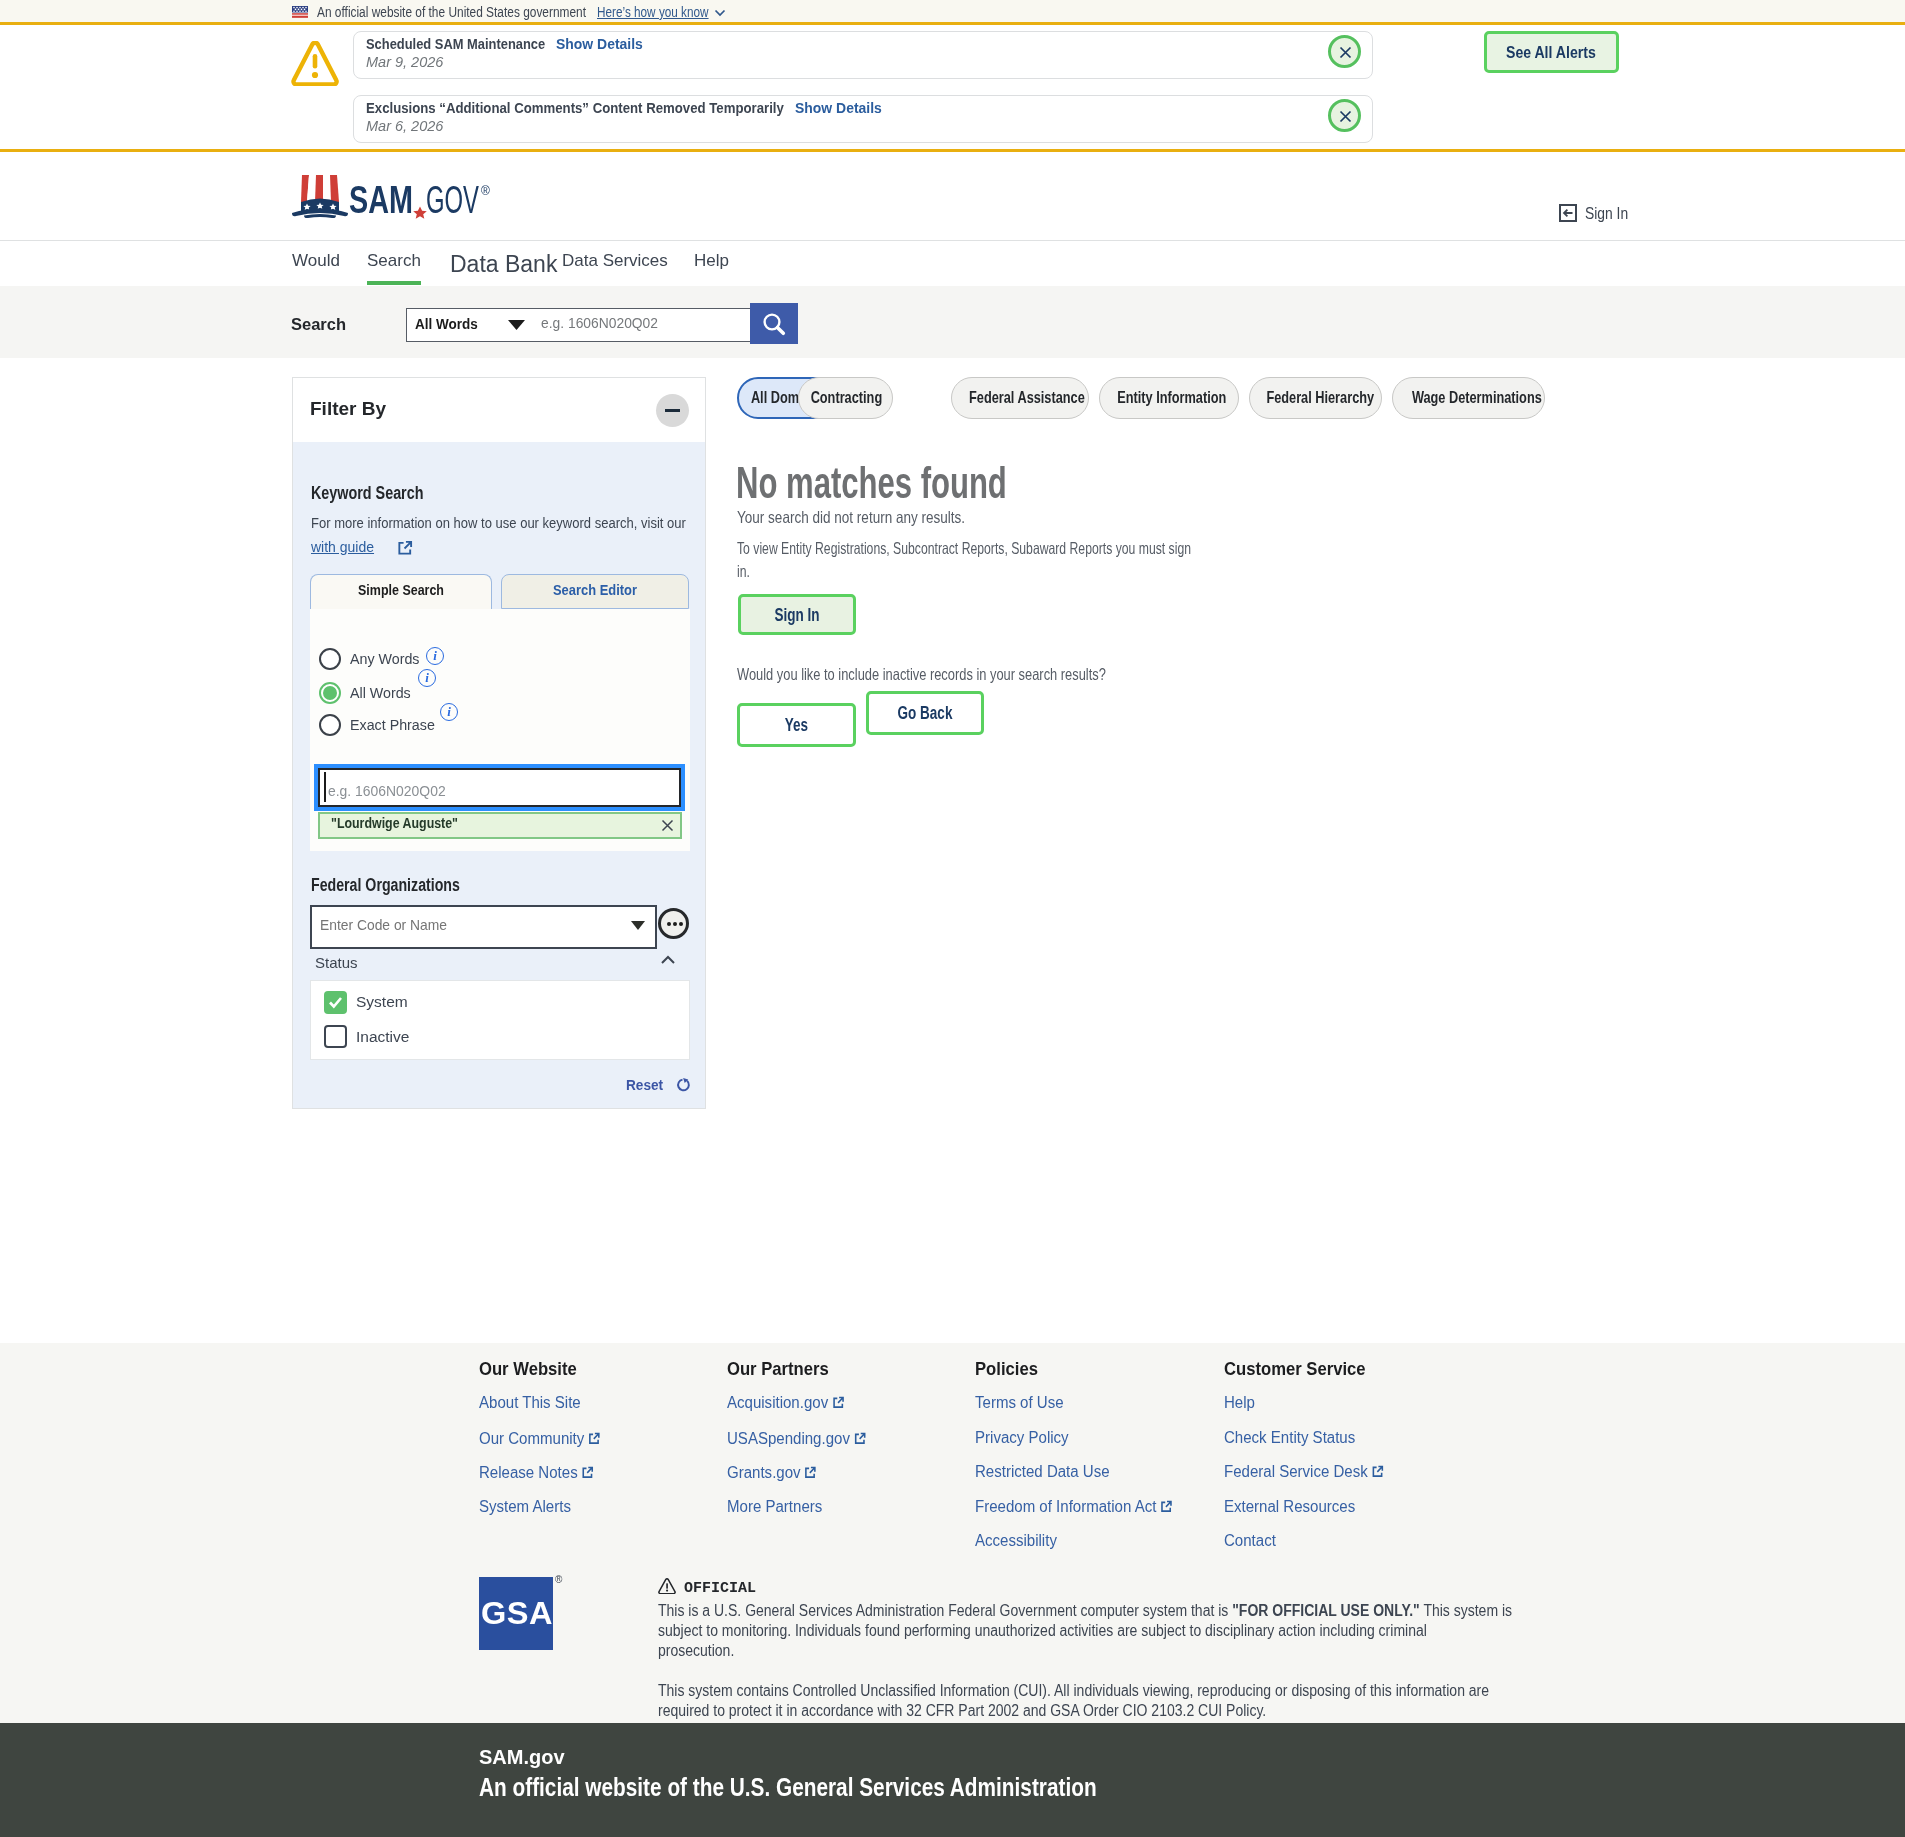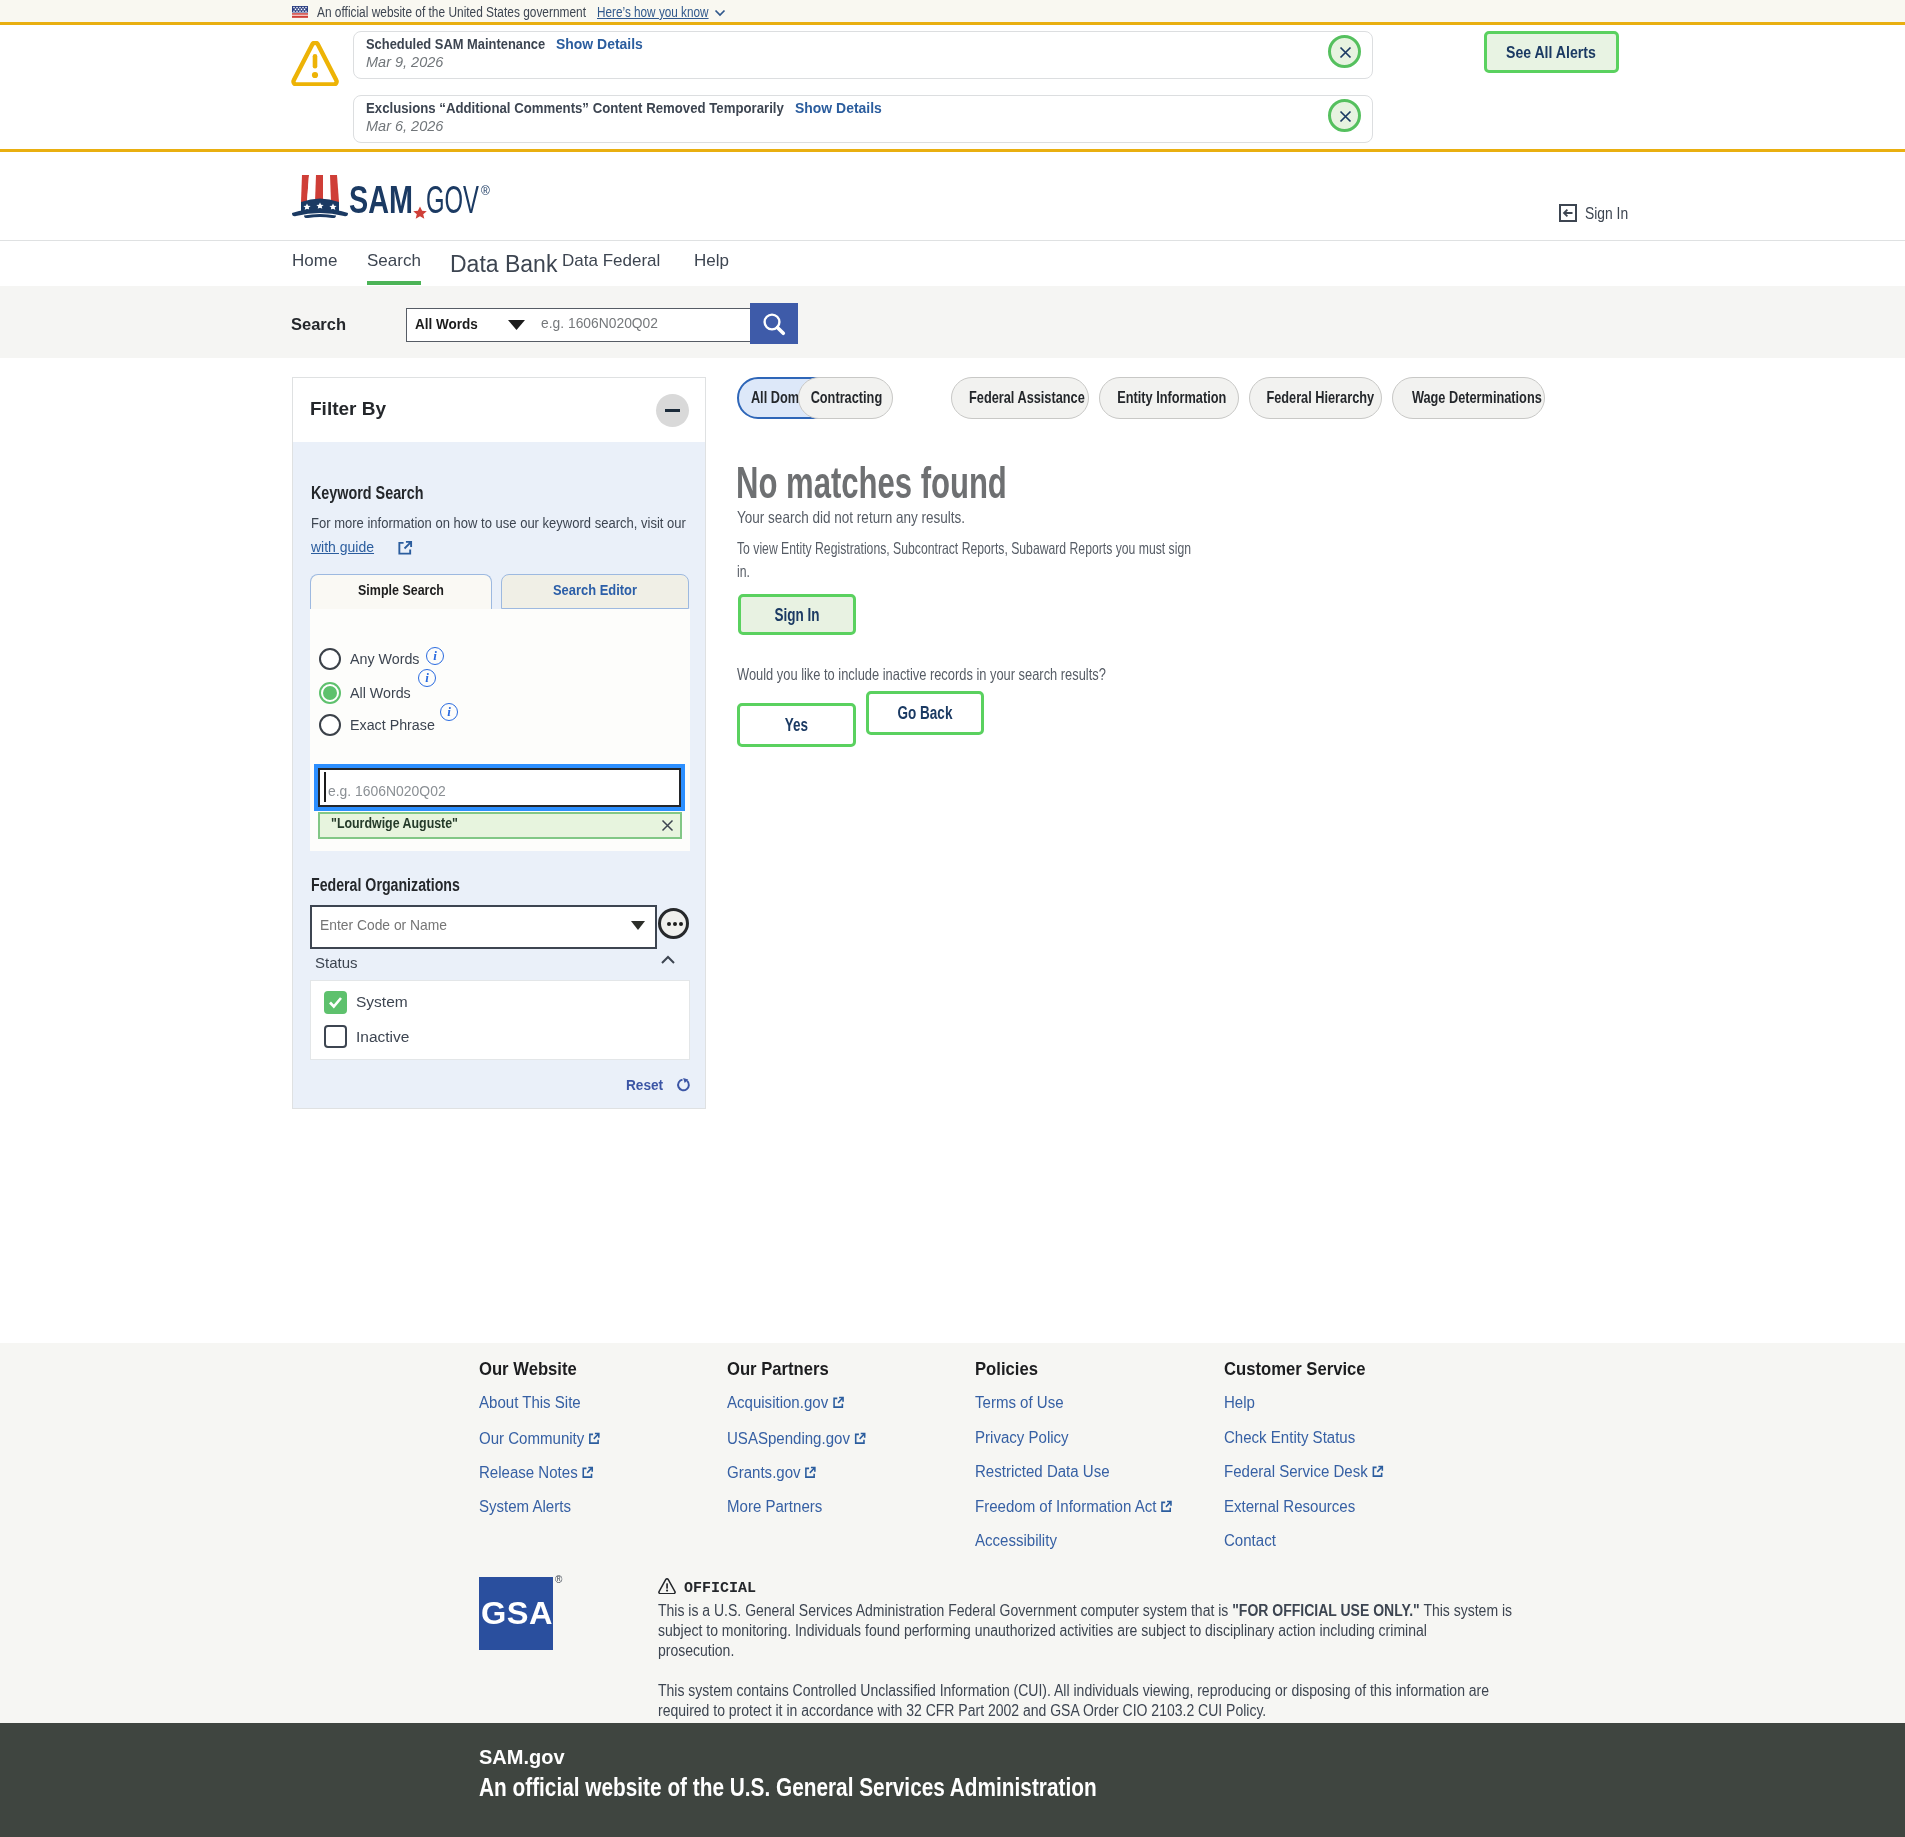--- a/index.html
+++ b/index.html
@@ -144,24 +144,24 @@
     <text x="134" y="40" font-family="Liberation Sans" font-weight="normal" font-size="39" fill="#1b3a63" textLength="53" lengthAdjust="spacingAndGlyphs">GOV</text>
     <text x="189" y="22" font-family="Liberation Sans" font-size="12" fill="#1b3a63">®</text>
   </svg>
   <svg class="abs" style="left:1559px;top:204px" width="18" height="18" viewBox="0 0 18 18">
       <rect x="1" y="1" width="16" height="16" fill="none" stroke="#3d4551" stroke-width="2"></rect>
       <path d="M13.5 9 H5 M8.4 5.6 L5 9 L8.4 12.4" stroke="#3d4551" stroke-width="1.8" fill="none"></path>
     </svg>
   <span class="tx" id="signt" style="left:1585px;top:204px;font-size:16.5px;color:#3d4551;transform:scaleX(.84)">Sign In</span>
 
   <div id="nav"></div>
-  <span class="tx nv" style="left:292px;top:251px;font-size:17px">Home</span>
+  <span class="tx nv" style="left:292px;top:251px;font-size:17px">Would</span>
   <span class="tx nv" style="left:367px;top:251px;font-size:17px">Search</span>
   <span class="tx nv" style="left:450px;top:251px;font-size:23px">Data Bank</span>
-  <span class="tx nv" style="left:562px;top:251px;font-size:17px">Data Federal</span>
+  <span class="tx nv" style="left:562px;top:251px;font-size:17px">Data Services</span>
   <span class="tx nv" style="left:694px;top:251px;font-size:17px">Help</span>
   <div id="searchu"></div>
 
   <div id="strip">
     <span class="tx" id="stlbl" style="left:291px;top:29px;font-size:16.5px;font-weight:bold;color:#24272b">Search</span>
     <div id="sel"></div>
     <span class="tx" id="selt" style="left:415px;top:29px;font-size:15px;font-weight:bold;color:#1b1b1b;transform:scaleX(.90)">All Words</span>
     <svg class="abs" style="left:508px;top:34px" width="17" height="10" viewBox="0 0 17 10">
         <path d="M0 0 H17 L8.5 10 Z" fill="#1b1b1b"></path>
       </svg>

